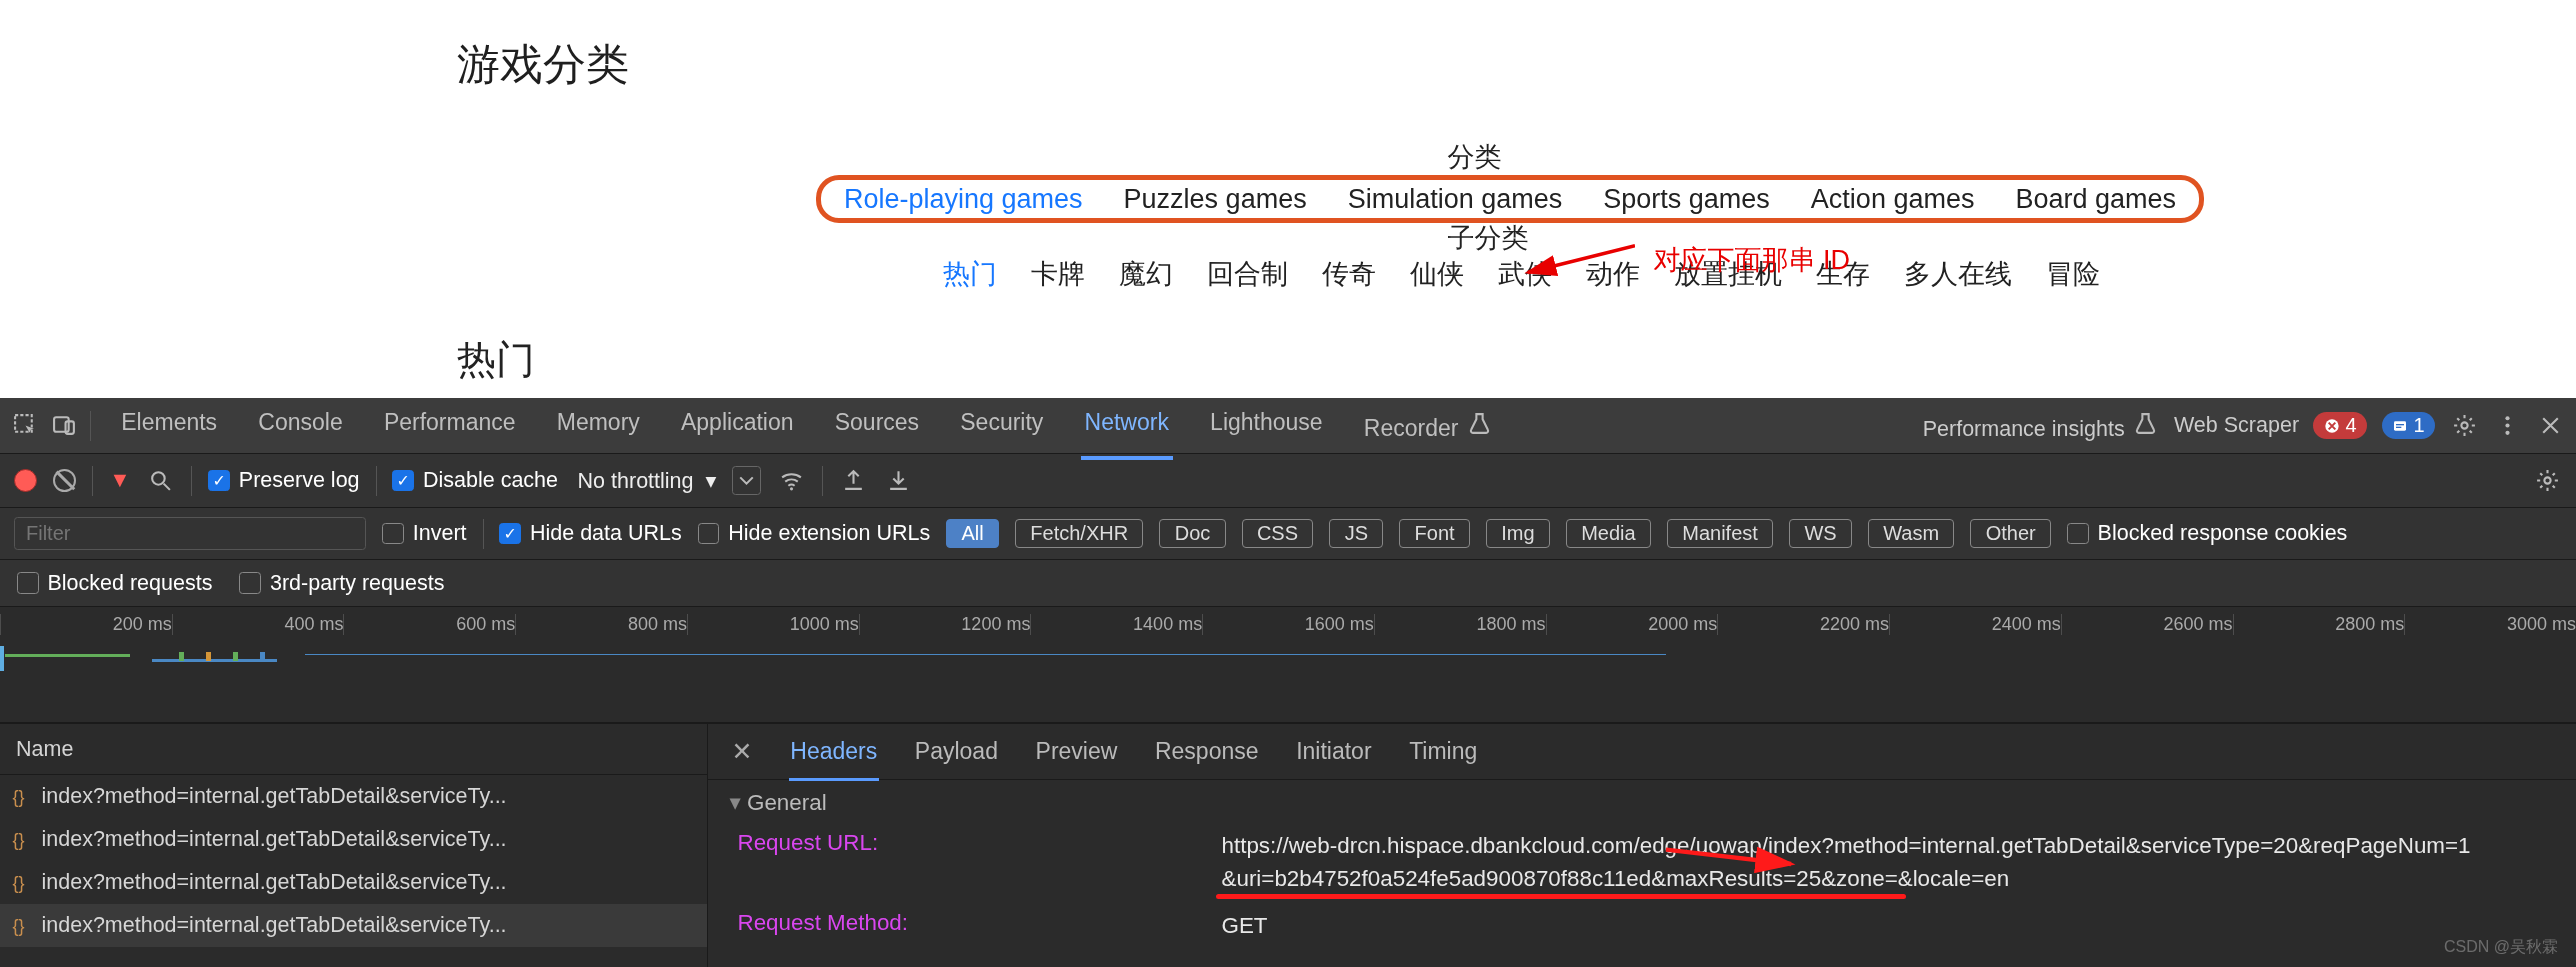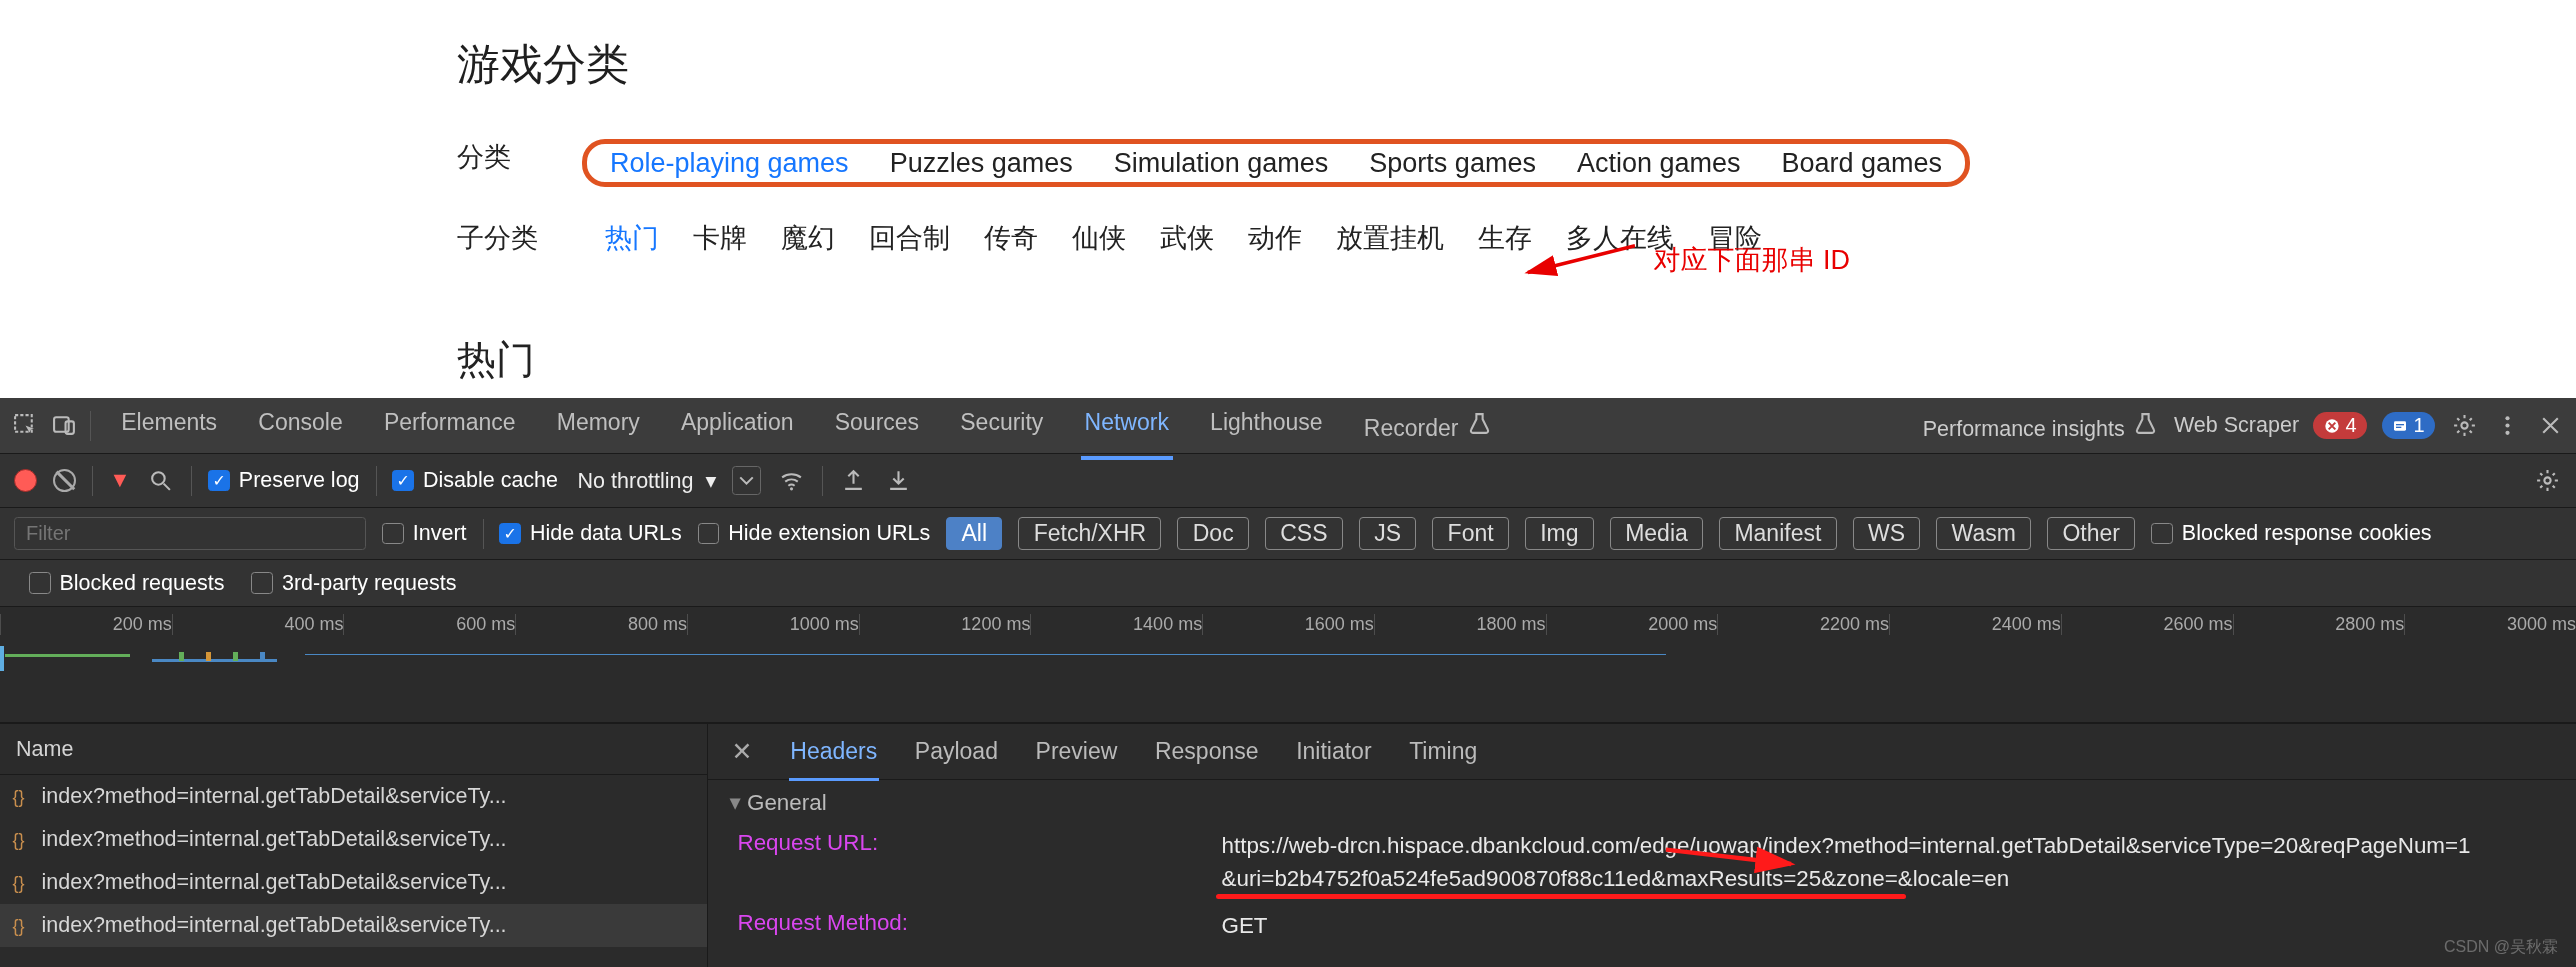--- a/index.html
+++ b/index.html
@@ -1,21 +1,21 @@
 <!DOCTYPE html>
 <html style="font-size:14.3px"><head>
 <meta charset="utf-8">
 <style>
 * { box-sizing: border-box; margin: 0; padding: 0; font-family: Arial, "Microsoft YaHei", sans-serif; }
 body { width: 2576px; height: 967px; background: #fff; overflow: hidden; display: flex; flex-direction: column; }
 
 
 .web-page { flex: 0 0 auto; height: 398px; background: #fff; color: #333; position: relative; padding: 27px 13px 0 457px; }
 .web-page .title { font-size: 43px; color: #1f1f1f; margin: 9px 0 45px 0; font-weight: 400; }
-.web-page .row { display: flex; align-items: flex-start; margin-bottom: 27px; height: 54px; }
+.web-page .row { display: flex; align-items: center; margin-bottom: 27px; height: 54px; flex-direction: column; }
 .web-page .row-label { font-size: 27px; color: #222; width: 125px; }
 .web-page .catbox { border: 5.4px solid #e05321; border-radius: 23px; padding: 3.6px 23px; display: flex; gap: 41px; }
 .web-page .cat-item { font-size: 27px; color: #222; }
 .web-page .cat-item.active { color: #1677ff; }
 .web-page .sub-list { display: flex; gap: 34px; margin-left: 23px; }
 .web-page .sub-item { font-size: 27px; color: #222; }
 .web-page .sub-item.active { color: #1677ff; }
 .web-page .section-title { font-size: 39px; color: #222; margin-top: 59px; font-weight: 400; }
 .annot { position: absolute; right: 726px; top: 242px; color: #e80000; font-size: 27px; display: flex; align-items: center; gap: 18px; }
 .annot svg { width: 125px; height: 36px; }
@@ -37,24 +37,24 @@
 .dt-subbar .rec { width: 23px; height: 23px; border-radius: 50%; background: #ff5b56; border: 1.8px solid #a02c29; }
 .dt-subbar .clear { width: 23px; height: 23px; border: 2.7px solid #aaa; border-radius: 50%; position: relative; }
 .dt-subbar .clear::after { content: ""; position: absolute; width: 25px; height: 2.7px; background: #aaa; top: 8px; left: -2.7px; transform: rotate(45deg); }
 .dt-subbar .funnel { color: #ff5b56; font-size: 21.5px; }
 .chk { display: flex; align-items: center; gap: 9px; font-size: 21.5px; color: #fff; }
 .chk .box { width: 21.5px; height: 21.5px; border: 1.8px solid #888; border-radius: 3.6px; display: inline-flex; align-items: center; justify-content: center; }
 .chk .box.on { background: #1a73e8; border-color: #1a73e8; color: #fff; font-size: 16px; }
 
 .dt-filterbar { height: 52px; background: #333; display: flex; align-items: center; padding: 0 14.3px; gap: 16px; border-bottom: 0.9px solid #1a1a1a; flex-wrap: nowrap; }
 .dt-filterbar input.filter { background: transparent; border: 0.9px solid #555; border-radius: 3.6px; padding: 3.6px 10.7px; color: #ccc; font-size: 20px; width: 352px; }
-.pill { border: 0.9px solid #888; border-radius: 4px; padding: 1.8px 14.3px; font-size: 23px; color: #ddd; }
+.pill { border: 0.9px solid #888; border-radius: 4px; padding: 1.8px 14.3px; font-size: 20px; color: #ddd; }
 .pill.on { background: #4d81c6; border-color: #4d81c6; color: #fff; }
 
-.dt-filterbar2 { height: 47px; background: #333; display: flex; align-items: center; padding: 0 29px; gap: 27px; border-bottom: 0.9px solid #1a1a1a; }
+.dt-filterbar2 { height: 47px; background: #333; display: flex; align-items: center; padding: 0 17px; gap: 27px; border-bottom: 0.9px solid #1a1a1a; }
 
 
 .timeline { height: 116px; background: #2b2b2b; border-bottom: 0.9px solid #1a1a1a; position: relative; }
 .timeline .ticks { display: flex; height: 34px; align-items: center; }
 .timeline .tick { flex: 1; border-left: 0.9px solid #4d4d4d; padding-left: 9px; font-size: 18px; color: #aaa; text-align: right; }
 .timeline-bars { height: 27px; position: relative; margin-top: 5.4px; }
 .timeline-bars .bar { position: absolute; top: 7.2px; height: 5.4px; background: #35a2ec; }
 .timeline-bars .bar.start { left: 0; width: 3.6px; height: 25px; top: 0; background: #5faee2; }
 .timeline-bars .stub1 { left: 5.4px; width: 125px; top: 7.2px; height: 3.6px; background: #63ae5a; position: absolute; }
 .timeline-bars .stub2 { left: 152px; width: 125px; top: 12.5px; height: 3.6px; background: #4a88c4; position: absolute; }

